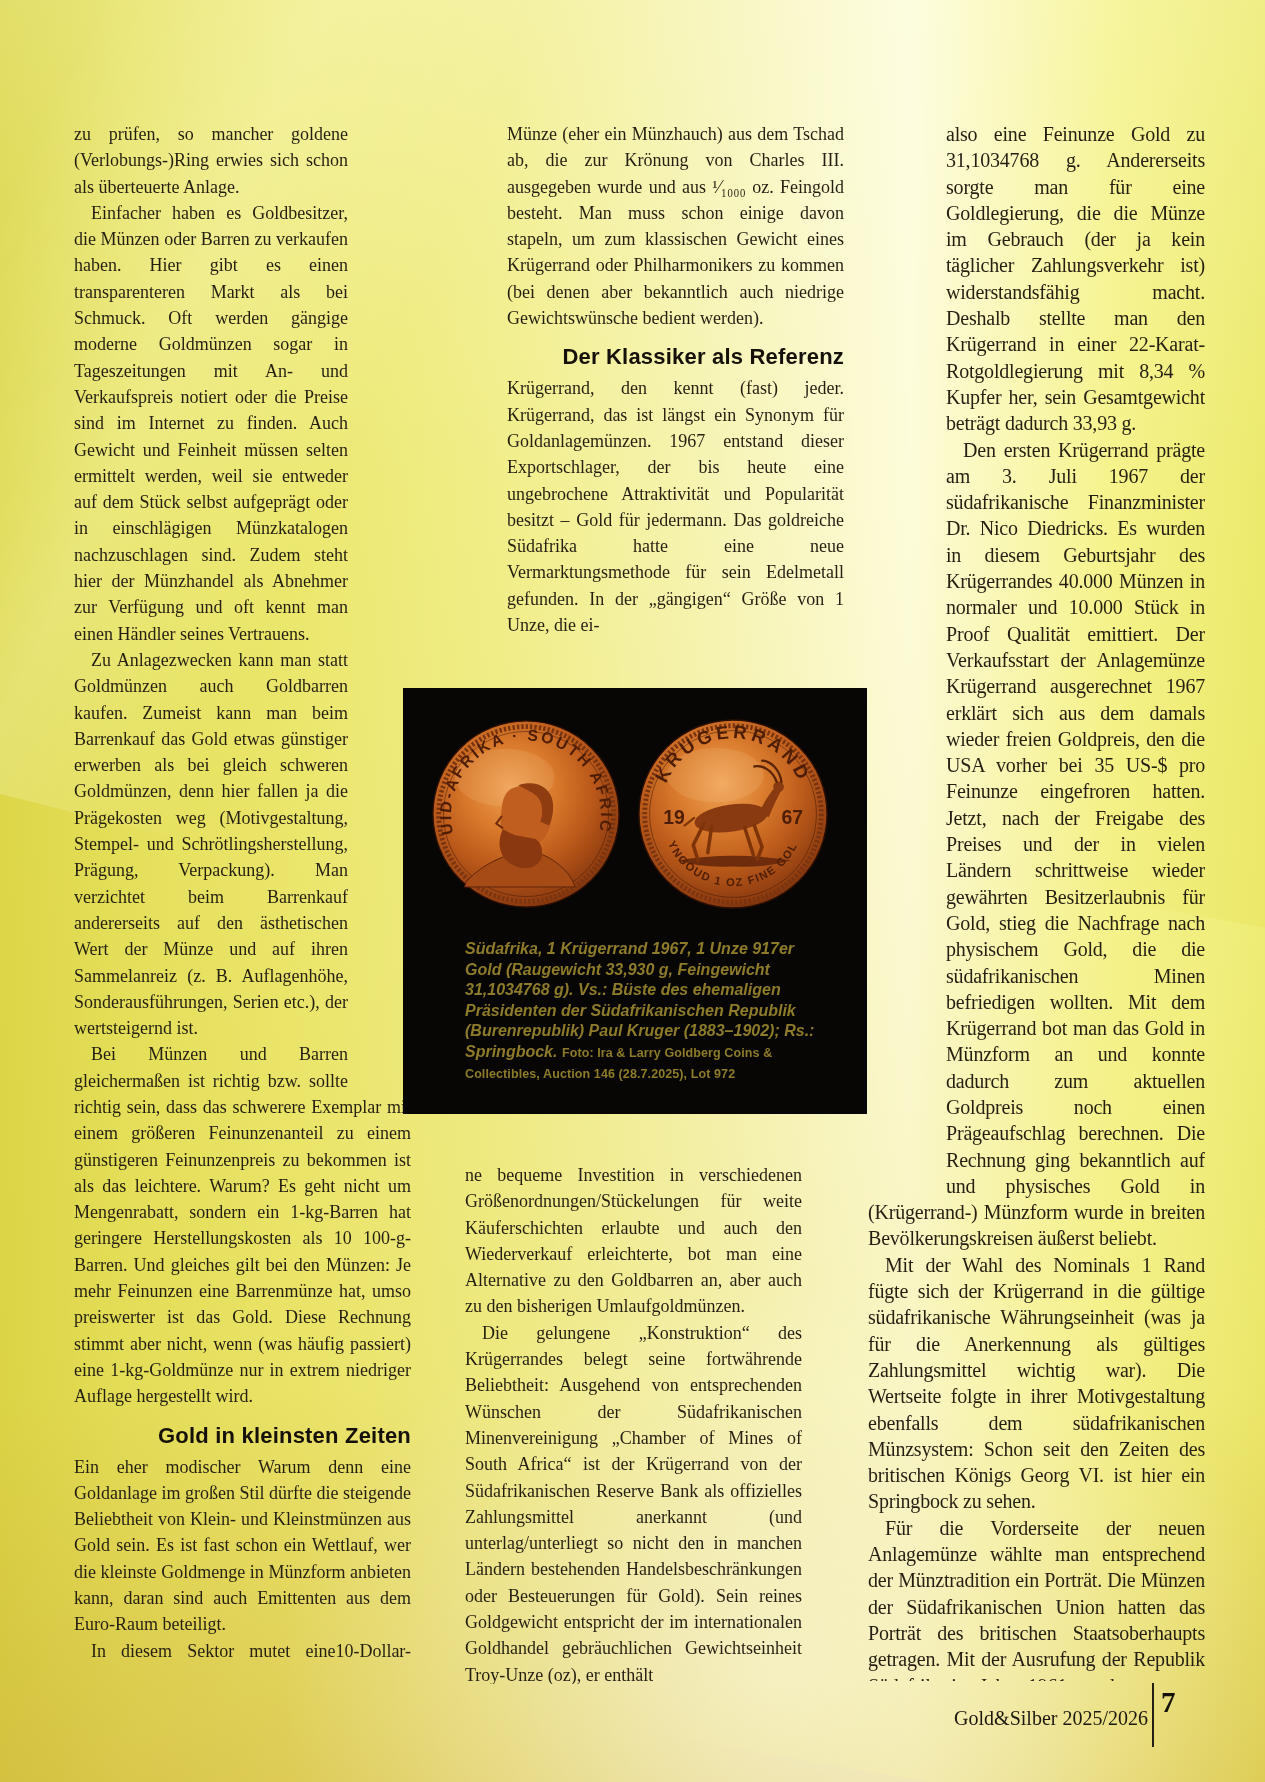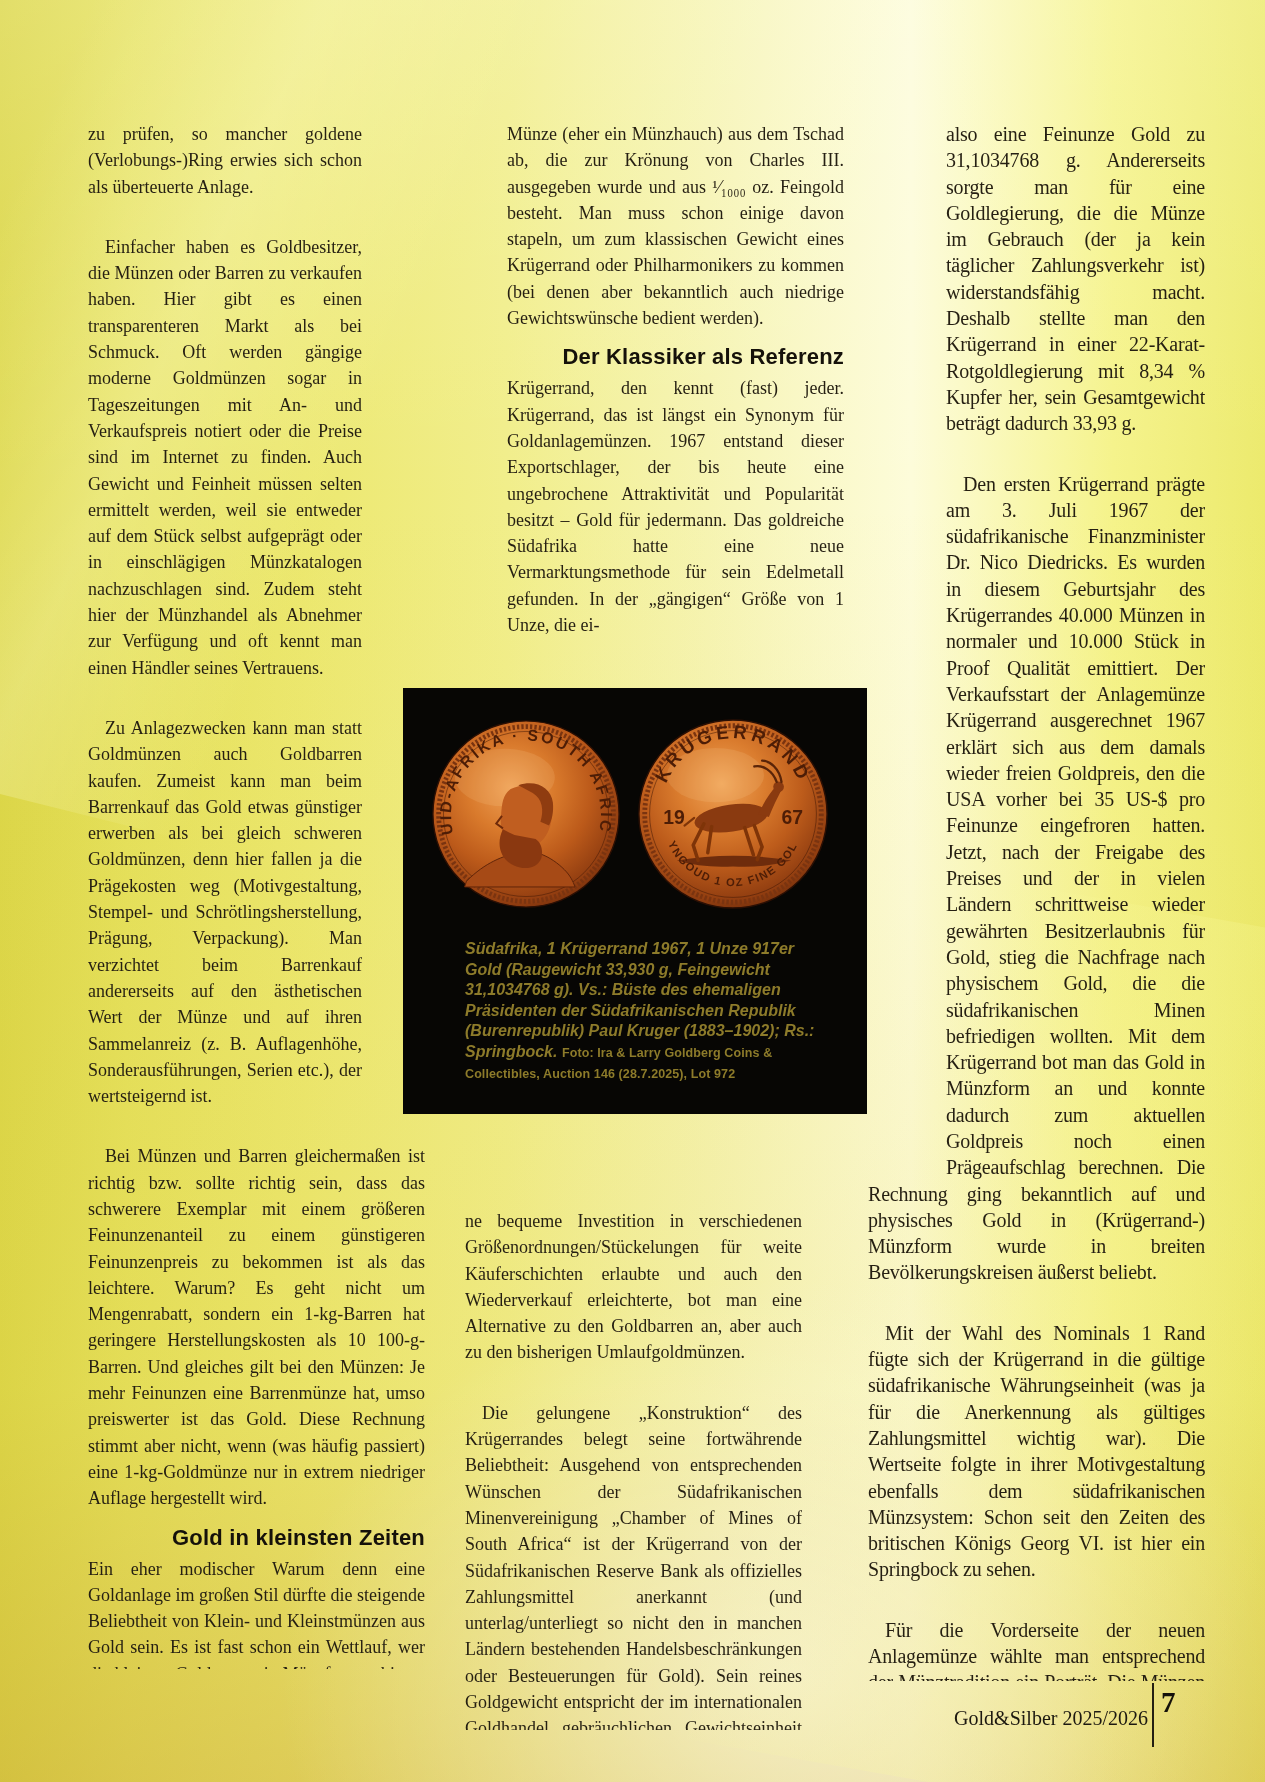--- a/index.html
+++ b/index.html
@@ -15,29 +15,29 @@
   .glow.g1{left:-120px;top:-80px;width:560px;height:900px;transform:rotate(14deg);
     background:linear-gradient(100deg, rgba(255,255,210,0) 20%, rgba(255,255,215,0.28) 50%, rgba(255,255,215,0) 80%);}
   .glow.g2{left:760px;top:900px;width:620px;height:900px;transform:rotate(10deg);
     background:linear-gradient(100deg, rgba(255,255,200,0) 15%, rgba(250,250,160,0.25) 50%, rgba(255,255,200,0) 85%);}
 
   .col{
     position:absolute;width:337px;color:#251f12;text-align:justify;
     font-size:18px;line-height:26.3px;overflow:hidden;
   }
   .col p{margin:0;padding:0;hyphens:auto;}
-  .col p.indent{text-indent:17px;margin-top:34px;}
+  .col p.indent{text-indent:17px;}
   .col .heading{
     font-family:"Liberation Sans","DejaVu Sans",sans-serif;font-weight:bold;
     font-size:22px;line-height:26px;letter-spacing:0.2px;color:#15110a;
     margin:13px 0 5px 0;text-align:right;text-indent:0;
   }
-  #col1{left:88px;top:121px;height:1548px;}
+  #col1{left:74px;top:121px;height:1548px;}
   #col2top{left:465px;top:121px;height:566px;margin-left:42px;}
-  #col2bottom{left:465px;top:1208px;height:522px;}
+  #col2bottom{left:465px;top:1162px;height:522px;}
   #col3{left:868px;top:121px;height:1560px;font-size:20px;letter-spacing:-0.2px;}
 
   .spacer-r{float:right;width:57px;height:470px;margin:498px 0 0 6px;}
   .spacer-l{float:left;width:70px;height:560px;margin:492px 8px 0 0;}
 
   .figure{
     position:absolute;left:403px;top:688px;width:464px;height:426px;
     background:#070604;
   }
   .coin{position:absolute;}

